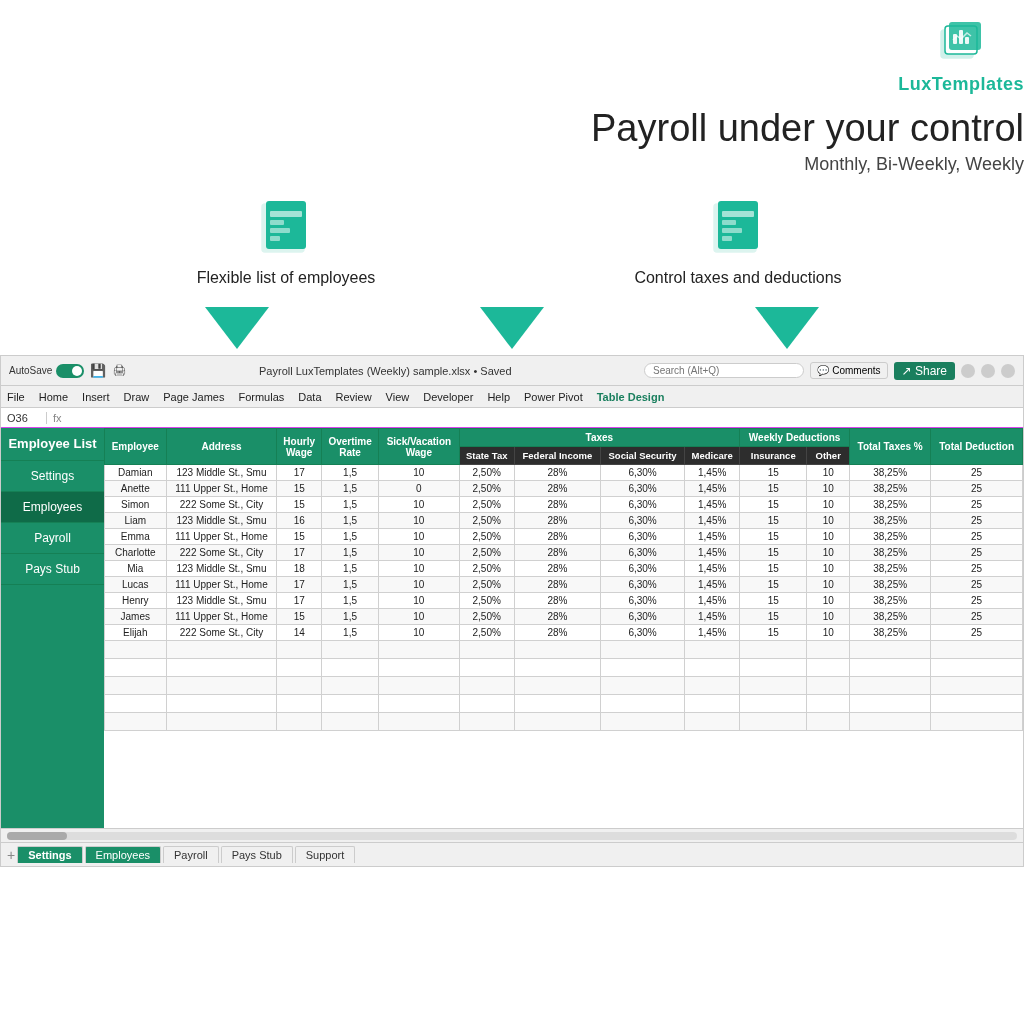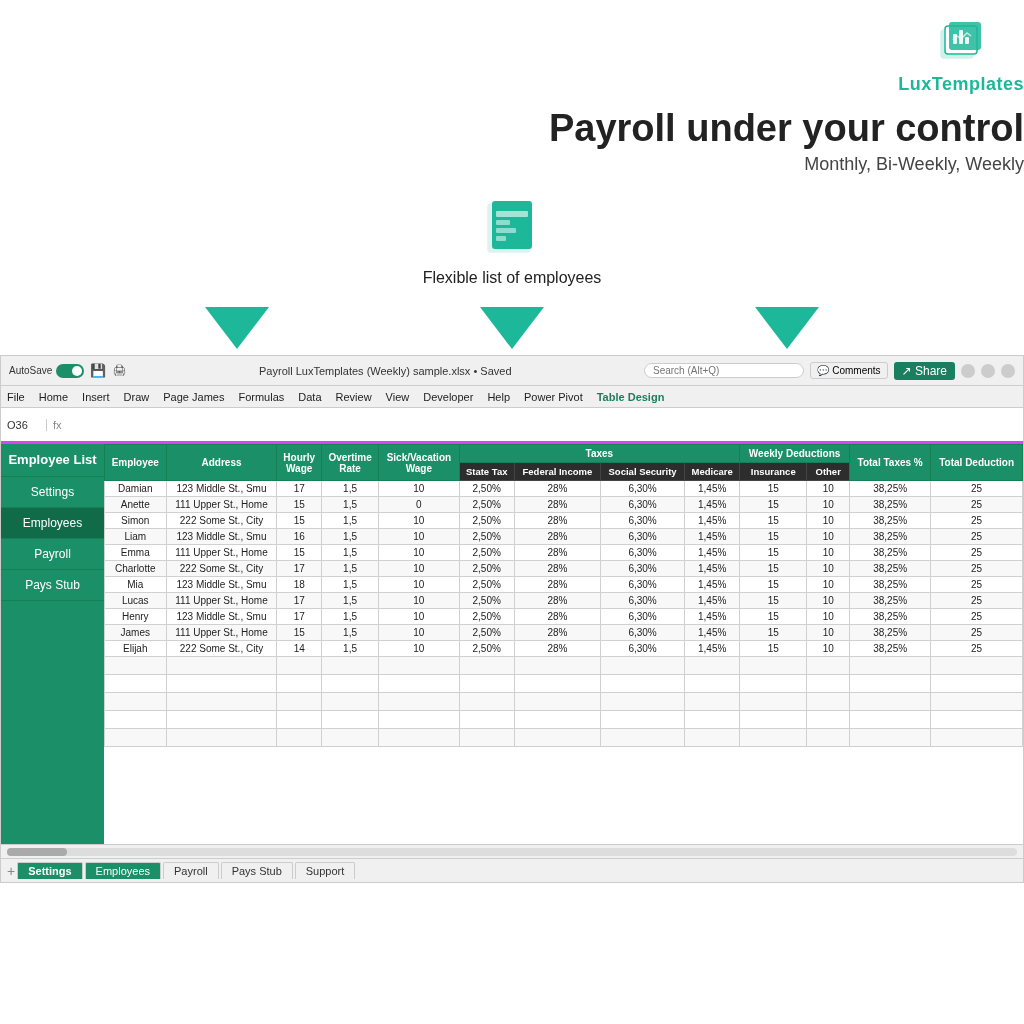--- a/index.html
+++ b/index.html
@@ -31,21 +31,21 @@
       margin-bottom: 4px;
     }
     .logo-text {
       color: #1cb899;
       font-size: 18px;
       font-weight: 600;
       letter-spacing: 0.5px;
     }
     .main-title {
       font-size: 38px;
-      font-weight: 700;
+      font-weight: 400;
       color: #222;
       text-align: center;
       margin-bottom: 4px;
     }
     .sub-title {
       font-size: 18px;
       color: #444;
       text-align: center;
       margin-bottom: 24px;
     }
@@ -144,22 +144,22 @@
       gap: 14px;
       align-items: center;
       height: 22px;
     }
     .ribbon-tab { cursor: pointer; }
     .ribbon-tab.active { color: #1a7f5e; font-weight: 600; }
 
     
     .formula-bar {
       background: #fff;
-      border-bottom: 3px solid #d946ef;
-      height: 36px;
+      border-bottom: 1px solid #d946ef;
+      height: 20px;
       display: flex;
       align-items: center;
       padding: 0 6px;
       font-size: 11px;
       color: #333;
       gap: 6px;
     }
     .cell-ref {
       width: 40px;
       border-right: 1px solid #ccc;
@@ -380,20 +380,31 @@
         <rect x="9" y="2" width="40" height="48" rx="3" fill="#1cb899"></rect>
         <rect x="13" y="12" width="32" height="6" rx="1" fill="#fff" opacity="0.6"></rect>
         <rect x="13" y="21" width="14" height="5" rx="1" fill="#fff" opacity="0.5"></rect>
         <rect x="13" y="29" width="20" height="5" rx="1" fill="#fff" opacity="0.5"></rect>
         <rect x="13" y="37" width="10" height="5" rx="1" fill="#fff" opacity="0.5"></rect>
       </svg>
       <span class="feature-label">Flexible list of employees</span>
     </div>
 
 
+    <div class="feature-item">
+      <svg class="feature-icon" viewBox="0 0 58 58" fill="none">
+        <rect x="5" y="5" width="42" height="48" rx="3" fill="#1cb899" opacity="0.15" stroke="#1cb899" stroke-width="1.5"></rect>
+        <rect x="9" y="2" width="40" height="48" rx="3" fill="#1cb899"></rect>
+        <rect x="13" y="12" width="32" height="6" rx="1" fill="#fff" opacity="0.6"></rect>
+        <rect x="13" y="21" width="14" height="5" rx="1" fill="#fff" opacity="0.5"></rect>
+        <rect x="13" y="29" width="20" height="5" rx="1" fill="#fff" opacity="0.5"></rect>
+        <rect x="13" y="37" width="10" height="5" rx="1" fill="#fff" opacity="0.5"></rect>
+      </svg>
+      <span class="feature-label">Control taxes and deductions</span>
+    </div>
   </div>
 
   <div class="arrows-row">
     <div style="flex:1;display:flex;justify-content:center;">
       <div class="arrow-down"></div>
     </div>
     <div style="flex:1;display:flex;justify-content:center;">
       <div class="arrow-down"></div>
     </div>
     <div style="flex:1;display:flex;justify-content:center;">

